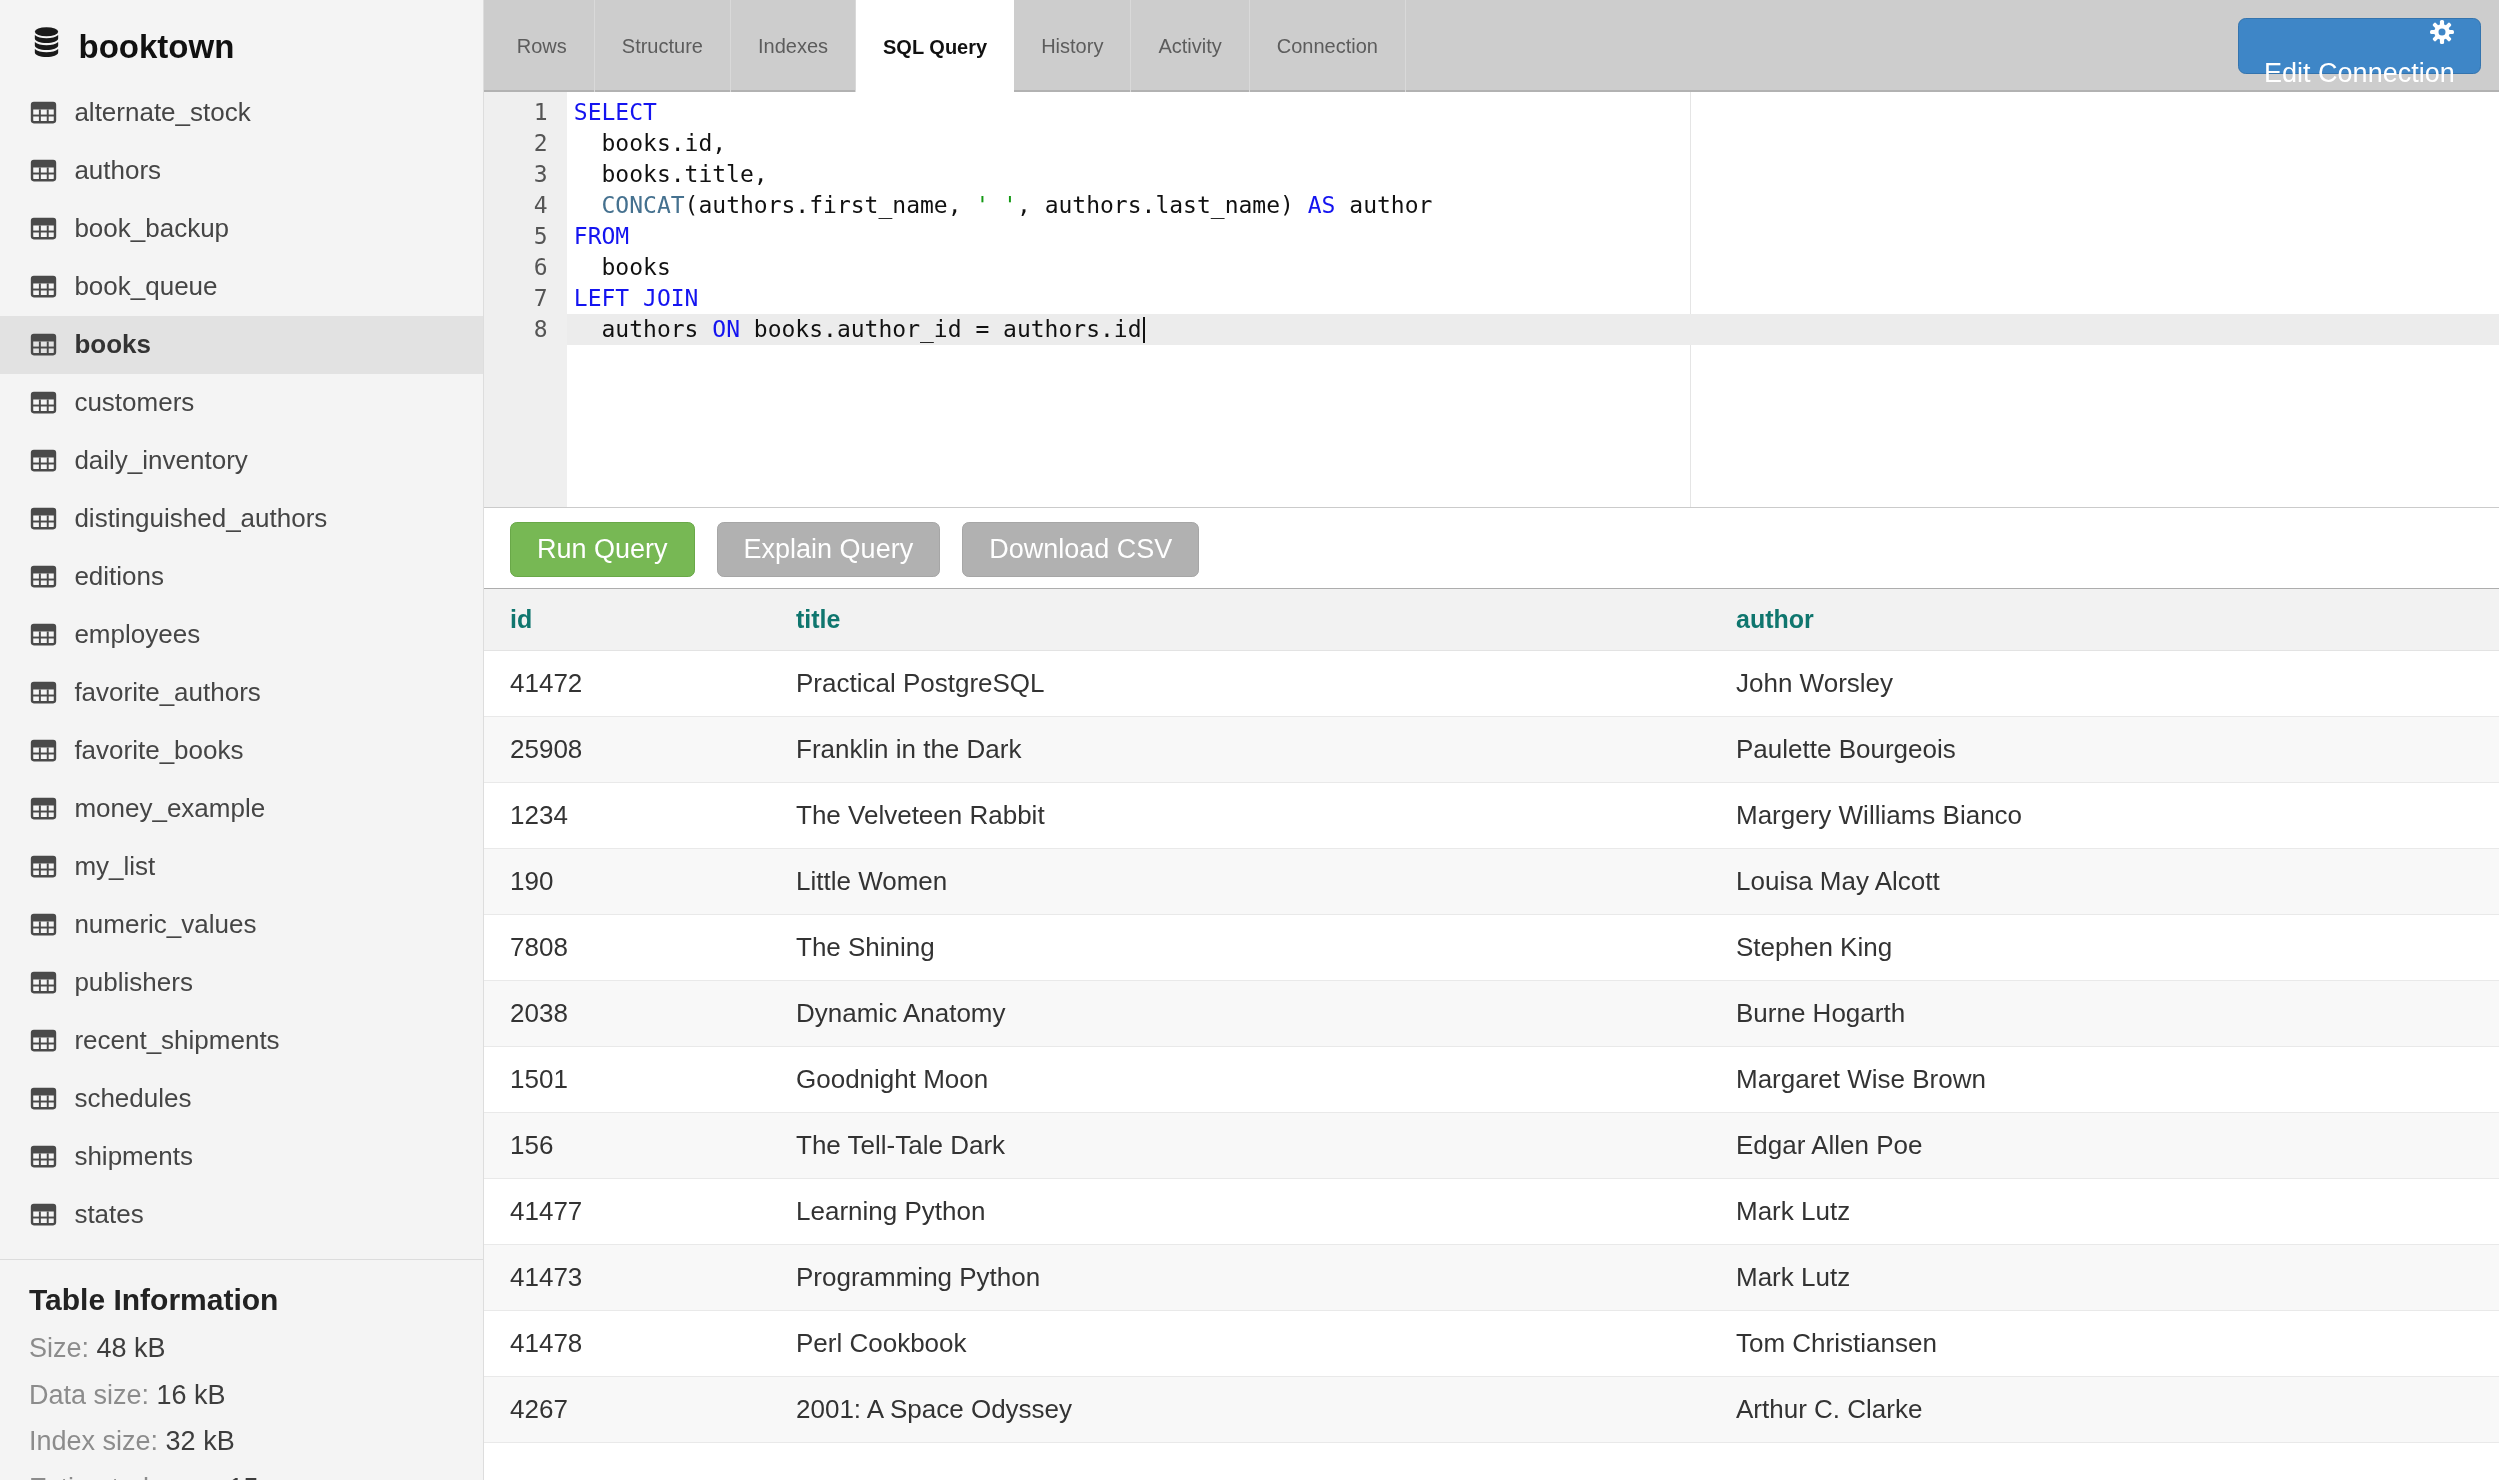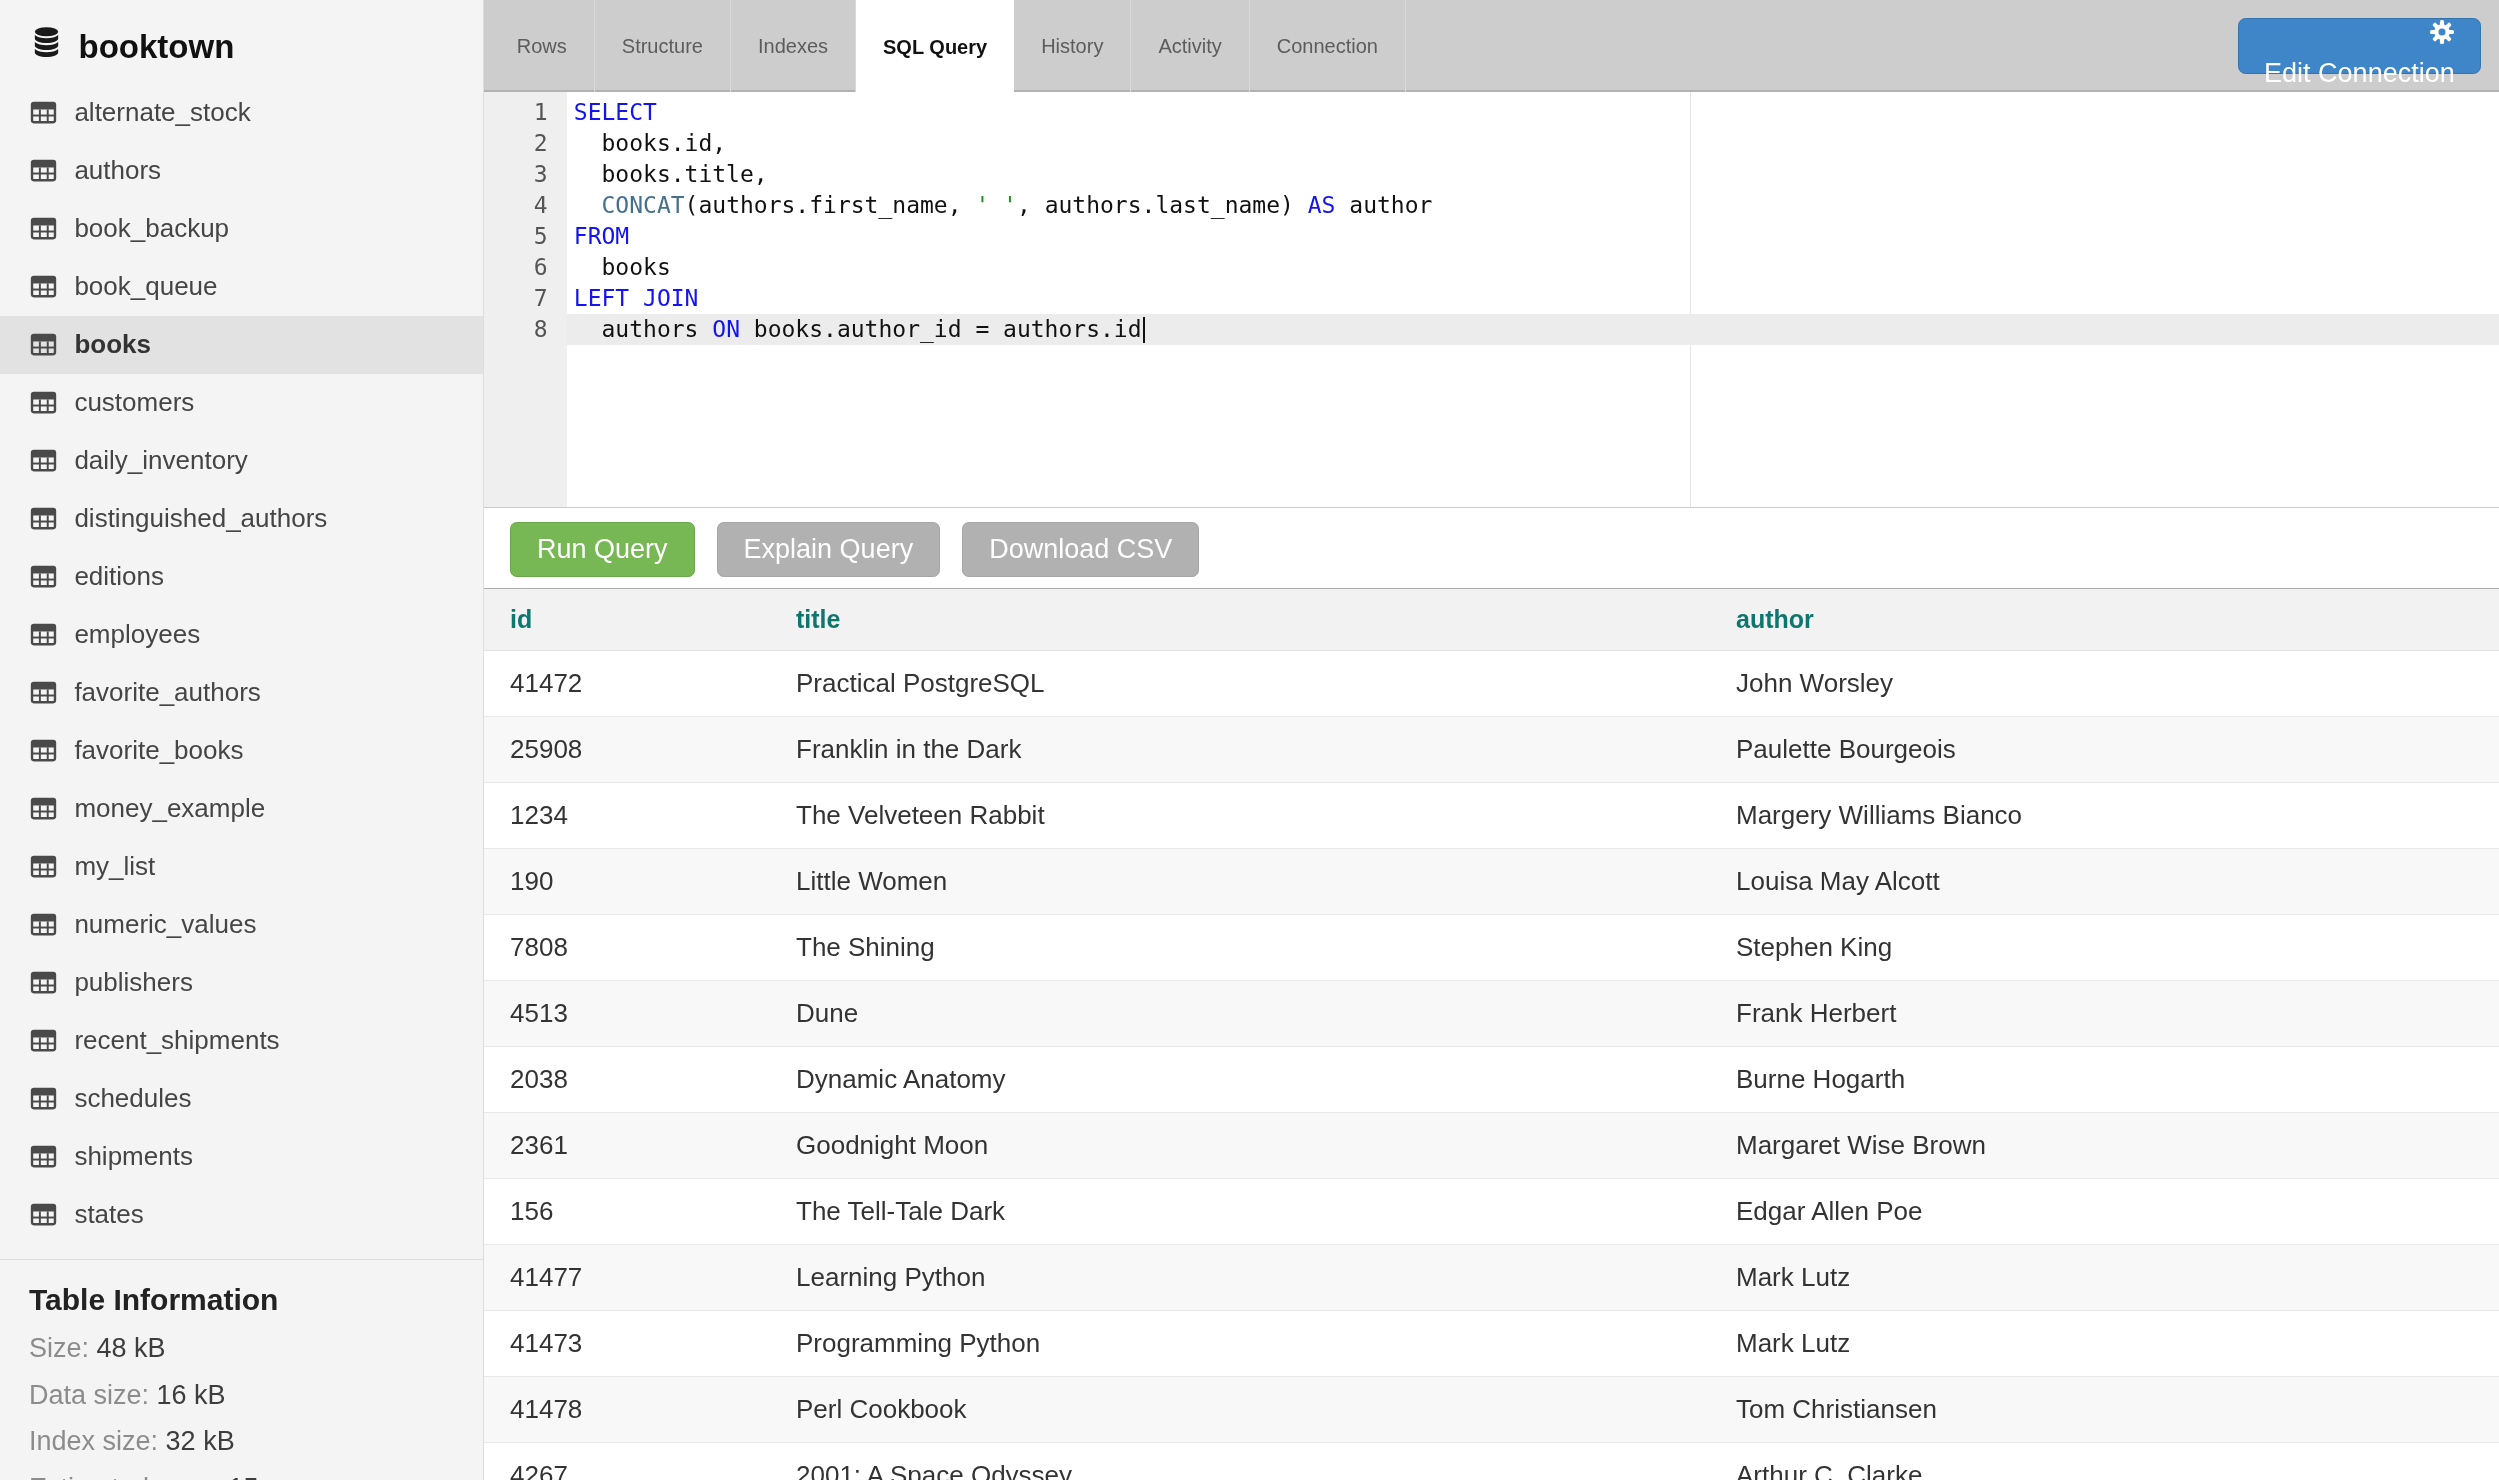--- a/index.html
+++ b/index.html
@@ -429,31 +429,26 @@
           <td>190</td>
           <td>Little Women</td>
           <td>Louisa May Alcott</td>
         </tr>
       <tr>
           <td>7808</td>
           <td>The Shining</td>
           <td>Stephen King</td>
         </tr>
       <tr>
-          <td>4513</td>
-          <td>Dune</td>
-          <td>Frank Herbert</td>
-        </tr>
-      <tr>
           <td>2038</td>
           <td>Dynamic Anatomy</td>
           <td>Burne Hogarth</td>
         </tr>
       <tr>
-          <td>2361</td>
+          <td>1501</td>
           <td>Goodnight Moon</td>
           <td>Margaret Wise Brown</td>
         </tr>
       <tr>
           <td>156</td>
           <td>The Tell-Tale Dark</td>
           <td>Edgar Allen Poe</td>
         </tr>
       <tr>
           <td>41477</td>

